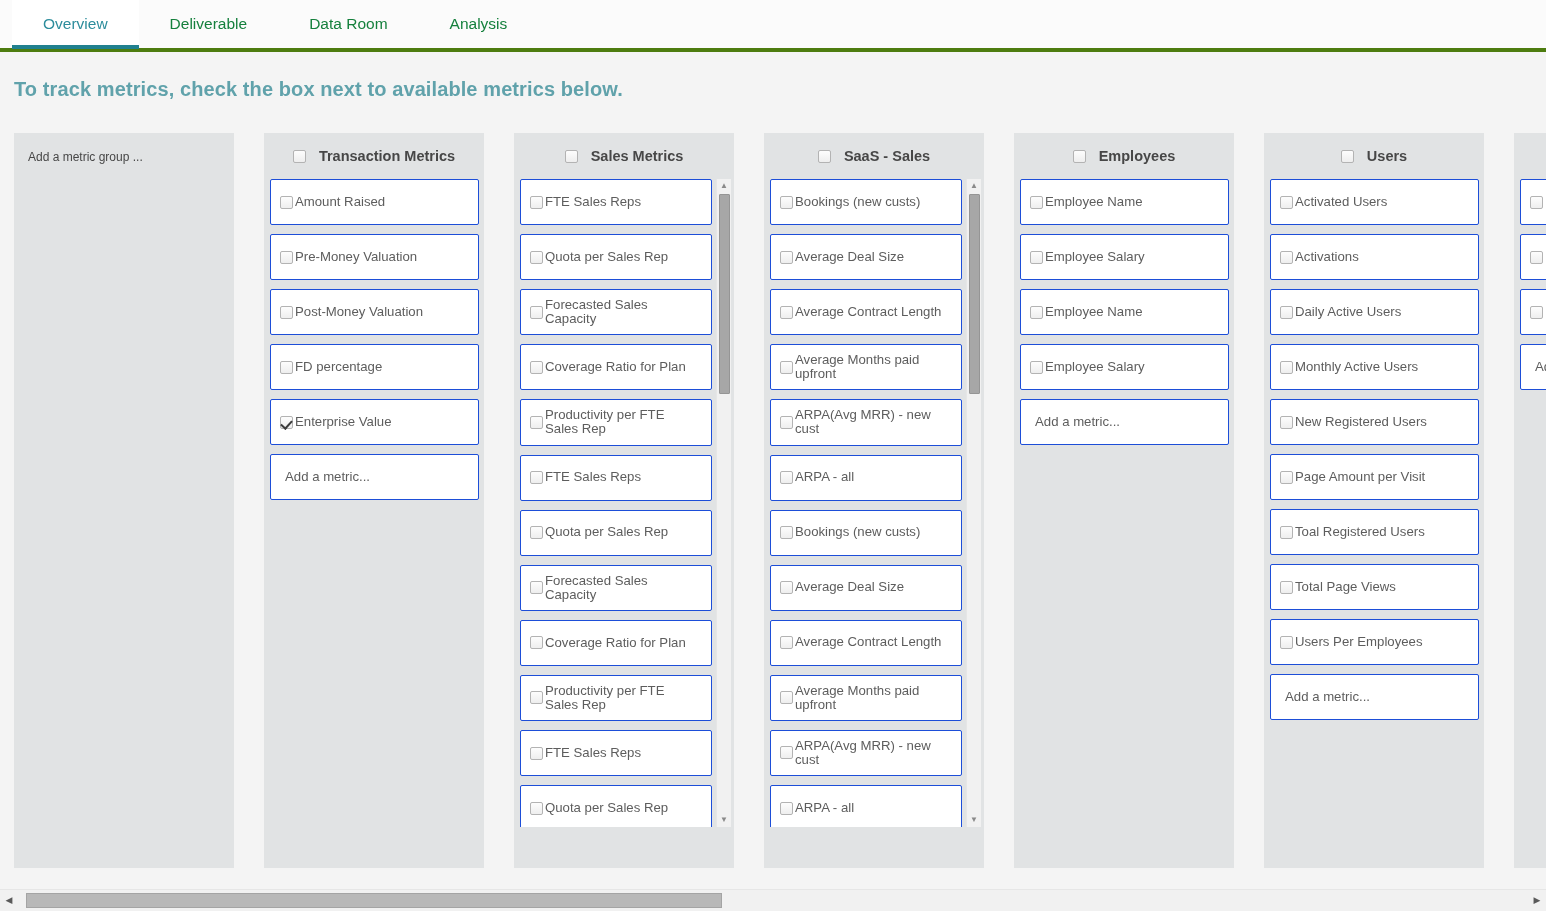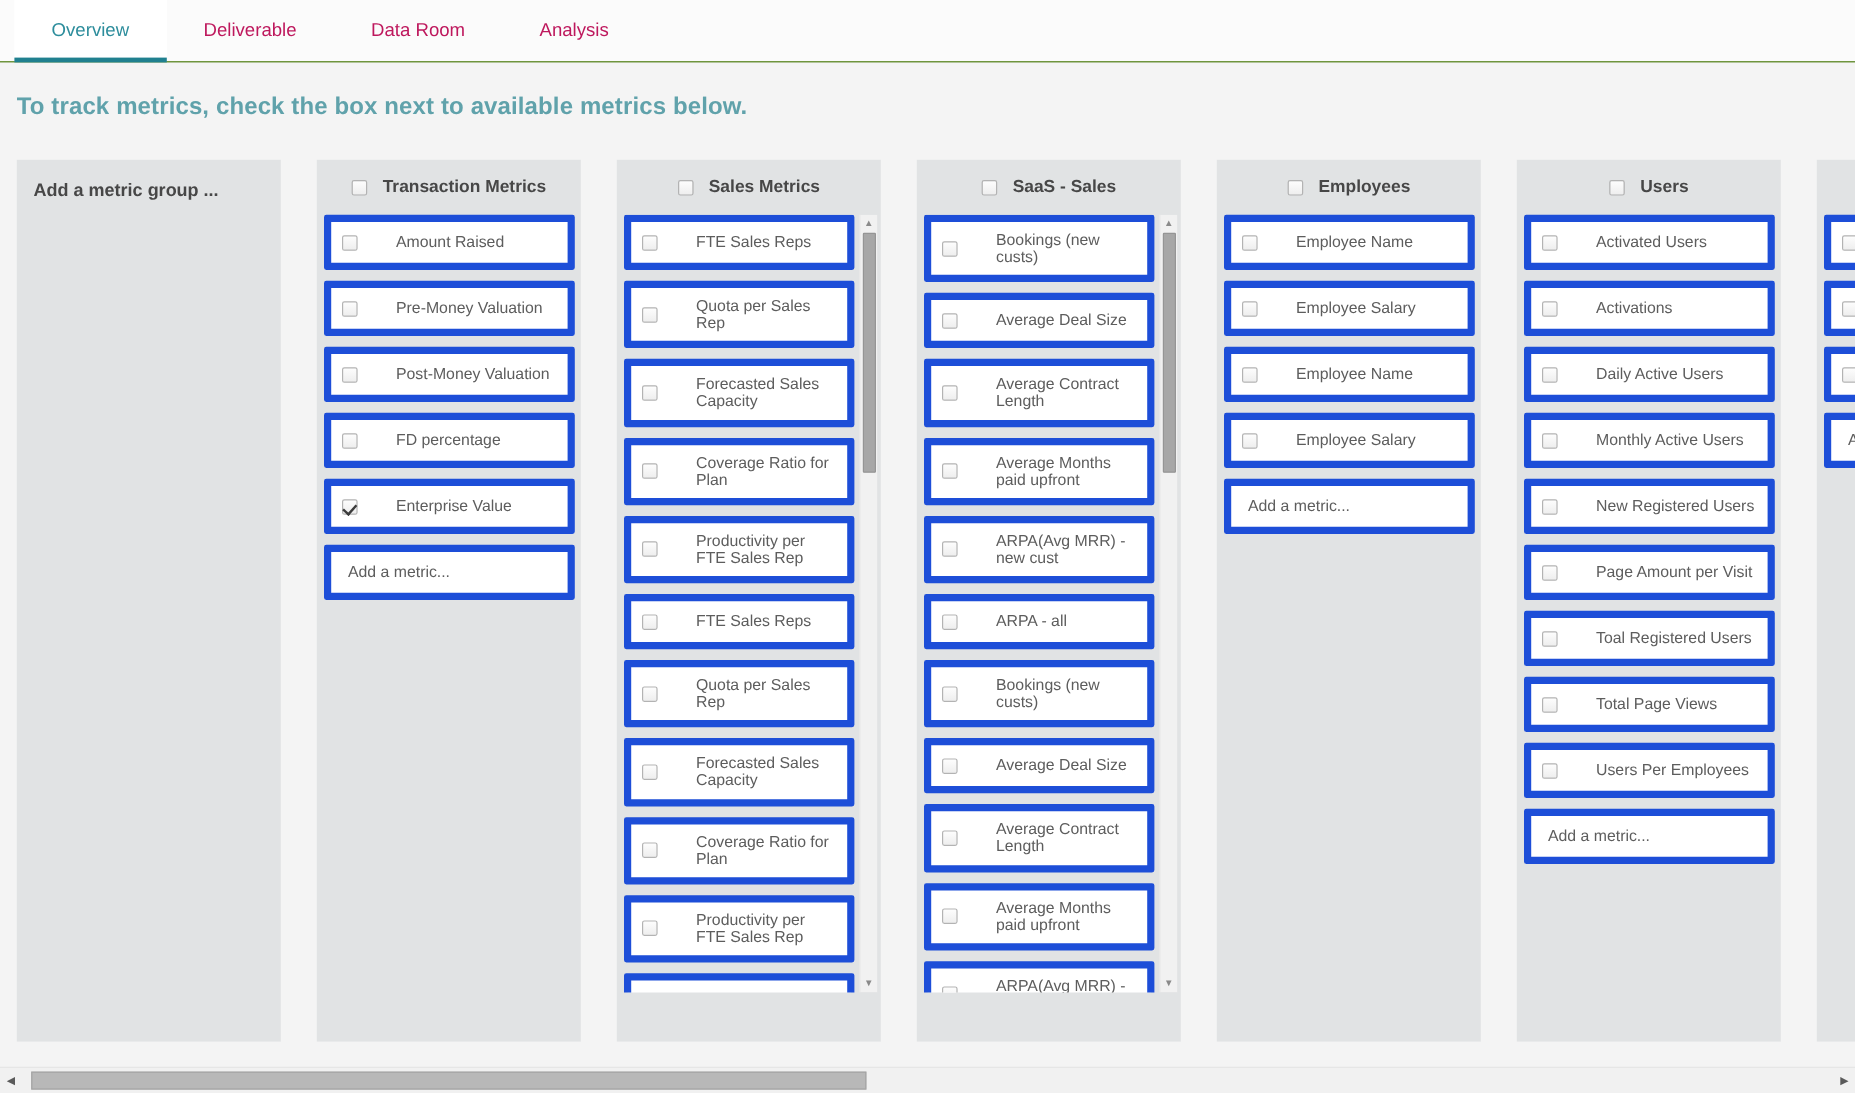--- a/index.html
+++ b/index.html
@@ -9,33 +9,33 @@
     background: #f4f4f4;
     font-family: "Liberation Sans", sans-serif;
     overflow: hidden;
   }
 
   
   .tabbar {
     position: relative;
     height: 52px;
     background: #fbfbfb;
-    border-bottom: 1px solid #4d7c0f;
+    border-bottom: 4px solid #4d7c0f;
     display: flex;
     align-items: stretch;
     padding-left: 12px;
   }
   .tab {
     position: relative;
     display: flex;
     align-items: center;
     justify-content: center;
     padding: 0 31px;
     font-size: 15.5px;
-    color: #be185d;
+    color: #15803d;
     cursor: pointer;
     background: transparent;
     user-select: none;
   }
   .tab.active {
     background: #ffffff;
     color: #2d8d9c;
   }
   .tab.active::after {
     content: "";
@@ -87,22 +87,22 @@
     padding: 0 6px;
   }
   .group-title {
     font-size: 14.5px;
     font-weight: bold;
     color: #474747;
     white-space: nowrap;
   }
 
   .placeholder-title {
-    font-size: 15px;
-    font-weight: bold;
+    font-size: 12px;
+    font-weight: normal;
     color: #474747;
     padding: 17px 0 0 14px;
   }
 
   
   .cbox {
     width: 13px; height: 13px;
     flex: 0 0 13px;
     border: 1px solid #b3b3b3;
     border-radius: 2px;
@@ -127,27 +127,27 @@
     padding: 0 5px 0 6px;
   }
   .metric-list.clipped {
     height: 648px;
     overflow: hidden;
     padding-right: 22px;
   }
 
   .metric-row {
     background: #ffffff;
-    border: 6px solid #1d4ed8;
+    border: 1px solid #1d4ed8;
     border-radius: 2px;
     min-height: 46px;
     margin-bottom: 9px;
     display: flex;
     align-items: center;
-    gap: 32px;
+    gap: 2px;
     padding: 8px 10px 8px 9px;
   }
   .metric-label {
     font-size: 13.2px;
     color: #5d5d5d;
     line-height: 1.07;
     word-break: break-word;
   }
   .metric-row.adder {
     padding-left: 14px;

